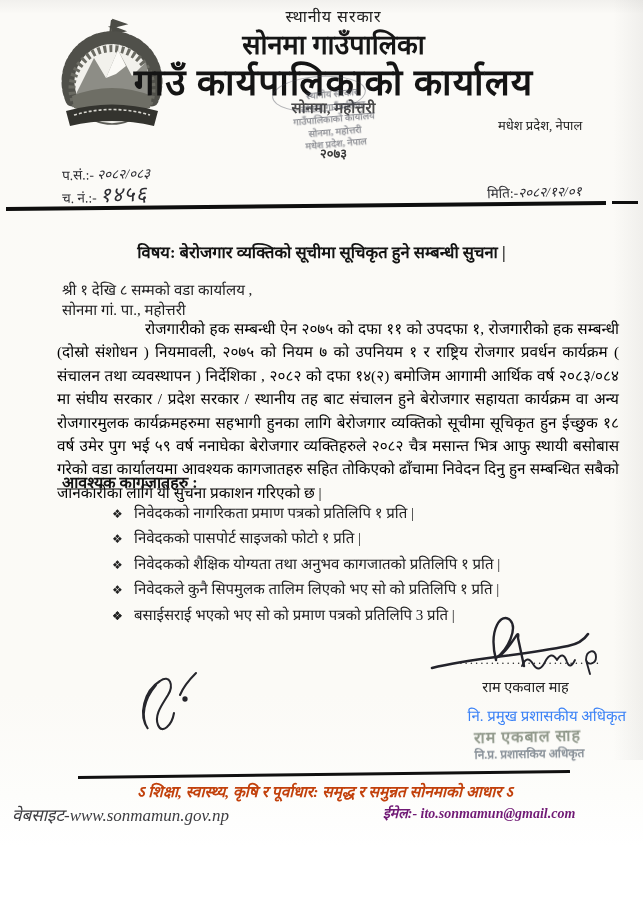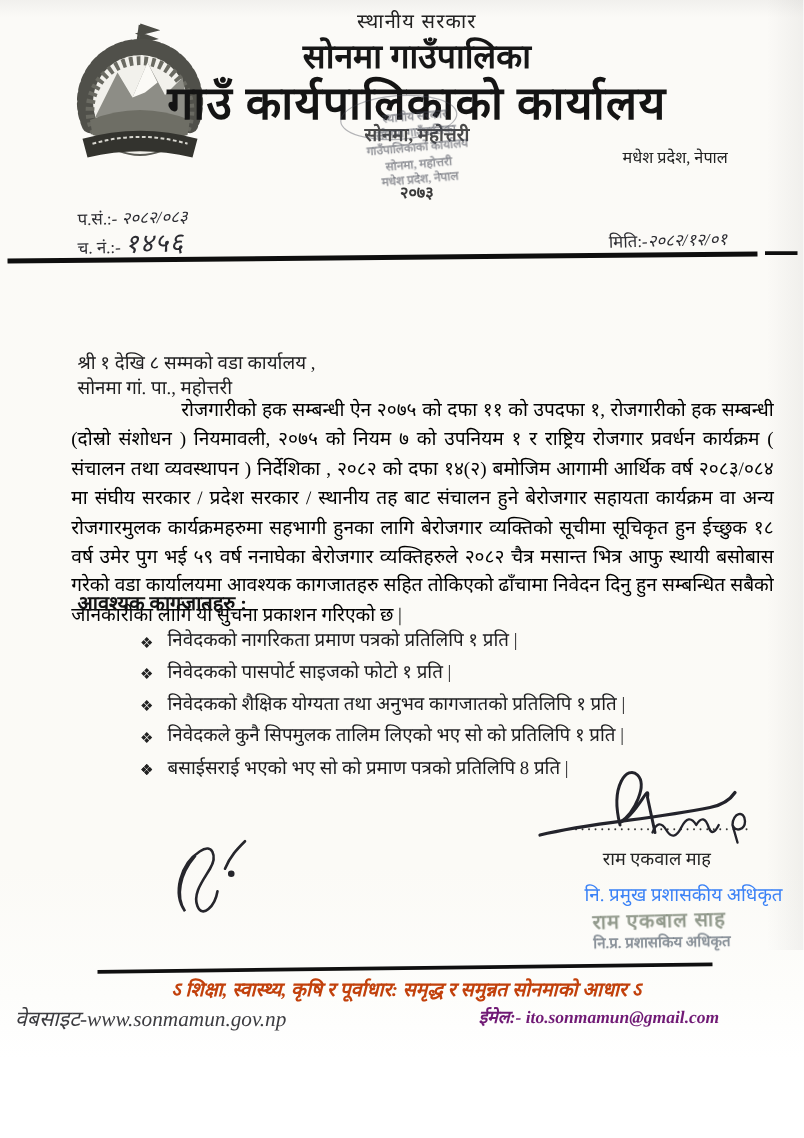--- a/index.html
+++ b/index.html
@@ -99,33 +99,34 @@
   <div class="abs ref-ch">
     <span>च. नं.:-</span>
     <span class="hand">१४५६</span>
   </div>
   <div class="abs ref-date">
     <span>मिति:-</span><span class="hand">२०८२/१२/०१</span>
   </div>
   <div class="abs rule-main"></div>
   <div class="abs rule-dash"></div>
 
+  <div class="abs ctr subject">विषय: बेरोजगार व्यक्तिको सूचीमा सूचिकृत हुने सम्बन्धी सुचना |</div>
   <div class="abs addr1">श्री १ देखि ८ सम्मको वडा कार्यालय ,</div>
   <div class="abs addr2">सोनमा  गां. पा., महोत्तरी</div>
 
   <div class="abs body-par">रोजगारीको हक सम्बन्धी ऐन २०७५ को दफा ११ को उपदफा १, रोजगारीको हक सम्बन्धी (दोस्रो संशोधन ) नियमावली, २०७५ को नियम ७ को उपनियम १ र राष्ट्रिय रोजगार प्रवर्धन कार्यक्रम ( संचालन तथा व्यवस्थापन ) निर्देशिका , २०८२ को दफा १४(२) बमोजिम आगामी आर्थिक वर्ष २०८३/०८४ मा संघीय सरकार / प्रदेश सरकार / स्थानीय तह बाट संचालन हुने बेरोजगार सहायता कार्यक्रम वा अन्य रोजगारमुलक कार्यक्रमहरुमा सहभागी हुनका लागि बेरोजगार व्यक्तिको सूचीमा सूचिकृत हुन ईच्छुक १८ वर्ष उमेर पुग भई ५९ वर्ष ननाघेका बेरोजगार व्यक्तिहरुले २०८२ चैत्र मसान्त भित्र आफु स्थायी बसोबास गरेको वडा कार्यालयमा आवश्यक कागजातहरु सहित तोकिएको ढाँचामा निवेदन दिनु हुन सम्बन्धित सबैको जानकारीका लागि यो सुचना प्रकाशन गरिएको छ |</div>
 
   <div class="abs doc-head">आवश्यक कागजातहरु :</div>
   <div class="abs doc-list">
     <div class="doc-item"><span class="doc-bullet">❖</span><span>निवेदकको नागरिकता प्रमाण पत्रको प्रतिलिपि १ प्रति |</span></div>
     <div class="doc-item"><span class="doc-bullet">❖</span><span>निवेदकको पासपोर्ट साइजको फोटो १ प्रति |</span></div>
     <div class="doc-item"><span class="doc-bullet">❖</span><span>निवेदकको शैक्षिक योग्यता तथा अनुभव कागजातको प्रतिलिपि १ प्रति |</span></div>
     <div class="doc-item"><span class="doc-bullet">❖</span><span>निवेदकले कुनै सिपमुलक तालिम लिएको भए सो को प्रतिलिपि १ प्रति |</span></div>
     <div class="doc-item"><span class="doc-bullet">❖</span></div>
-    <div class="doc-item"><span class="doc-bullet">❖</span><span>बसाईसराई भएको भए सो को प्रमाण पत्रको प्रतिलिपि 8 प्रति |</span></div>
+    <div class="doc-item"><span class="doc-bullet">❖</span><span>बसाईसराई भएको भए सो को प्रमाण पत्रको प्रतिलिपि 3 प्रति |</span></div>
   </div>
 
   <div class="abs sig-dots">...........................</div>
   <div class="abs sig-svg">
     <svg width="205" height="75" viewBox="0 0 205 75">
       <g fill="none" stroke="#23232b" stroke-linecap="round" stroke-linejoin="round">
         <path d="M78 52 C 70 20 84 4 92 12 C 100 20 90 42 78 50 C 92 44 102 16 100 30 L 106 58" stroke-width="2.4"></path>
         <path d="M14 60 C 55 50 100 48 150 38 C 160 36 166 32 170 26" stroke-width="2.6"></path>
         <path d="M104 58 q 5 -12 11 -2 t 12 -2 t 12 -2 q 6 -10 10 2 q 3 8 8 -2" stroke-width="1.9"></path>
         <path d="M168 52 c 0 -10 10 -12 10 -3 c 0 7 -8 9 -10 3 l 4 14" stroke-width="1.9"></path>

